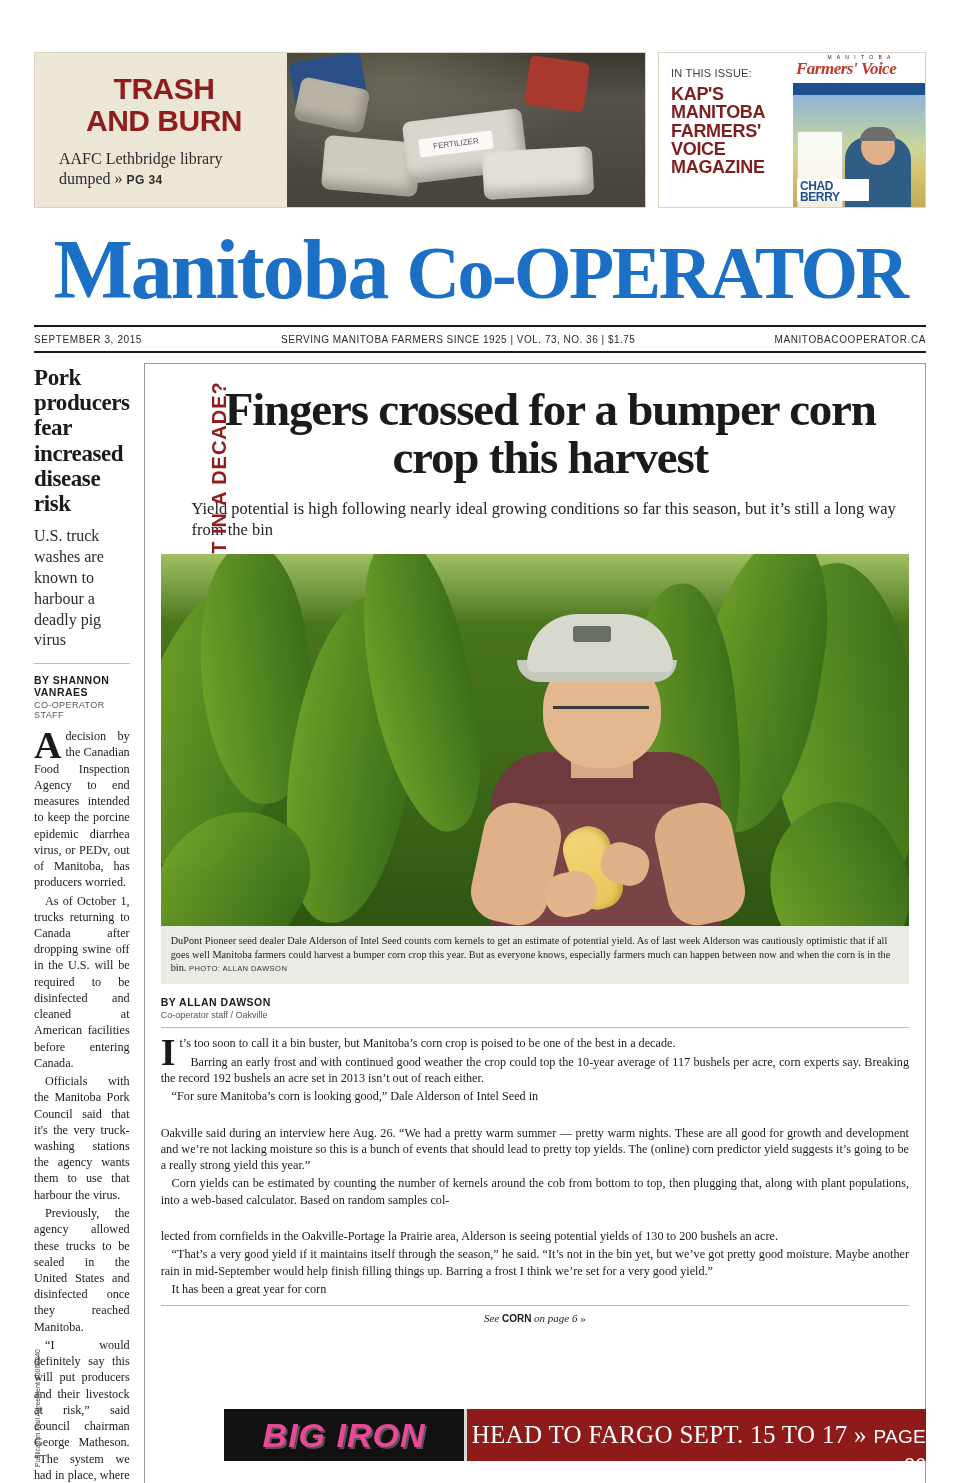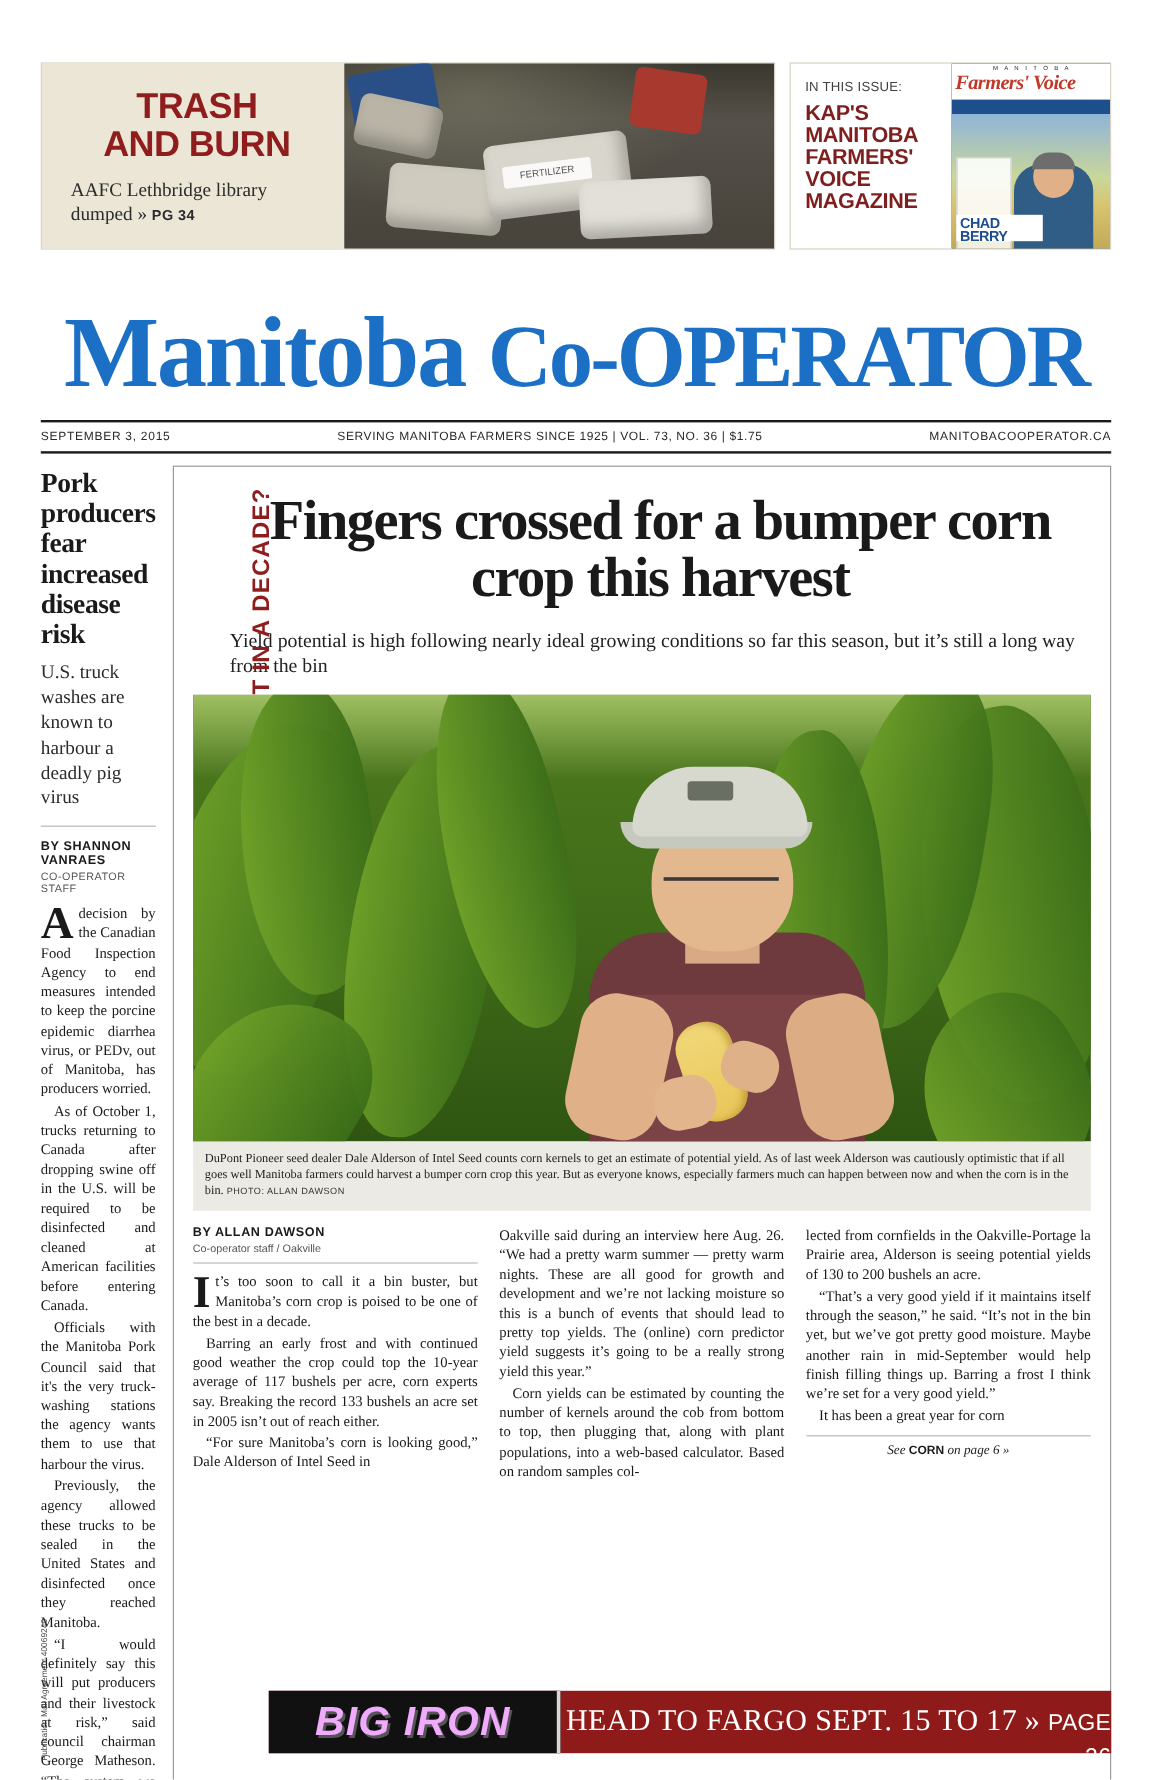--- a/index.html
+++ b/index.html
@@ -169,21 +169,20 @@
     position: absolute; left: 4px; bottom: 20px; width: 72px; height: 22px;
     background: #ffffff; color: #1c4f8c; font-family:"Liberation Sans", sans-serif;
     font-weight: bold; font-size: 12px; line-height: 11px; padding: 2px 3px;
     box-sizing: border-box; letter-spacing:-0.4px;
   }
 
   
   .masthead {
     padding: 22px 34px 0 34px;
     text-align: center;
-    margin-top: 25px;
   }
   .masthead-title {
     font-family: "Liberation Serif", serif;
     font-weight: bold;
     font-size: 84px;
     line-height: 0.96;
     color: #1b6fc4;
     letter-spacing: -2px;
     white-space: nowrap;
   }
@@ -396,20 +395,21 @@
     font-size: 7.6px;
     letter-spacing: 0.4px;
     color: #333;
   }
 
   
   .story-cols {
     display: flex;
     gap: 18px;
     margin-top: 12px;
+    flex-direction: column;
   }
   .story-col { flex: 1 1 0; }
   .story-col .body-text { font-size: 12.2px; line-height: 1.33; }
   .story-byline {
     font-family: "Liberation Sans", sans-serif;
     font-weight: bold;
     font-size: 10.5px;
     letter-spacing: 0.5px;
   }
   .story-byline-sub {
@@ -468,21 +468,21 @@
     height: 52px;
     background: #111;
     display: flex;
     align-items: center;
     justify-content: center;
     font-family: "Liberation Sans", sans-serif;
     font-weight: bold;
     font-style: italic;
     font-size: 34px;
     letter-spacing: 1px;
-    color: #f0abfc;
+    color: #ec4899;
     border-right: 3px solid #d8d8d8;
     text-shadow: 2px 2px 0 #555;
   }
   .banner-text {
     flex: 1 1 auto;
     text-align: right;
     font-family: "Liberation Serif", serif;
     font-weight: normal;
     font-size: 25px;
     letter-spacing: 0.3px;
@@ -612,21 +612,21 @@
       <span>DuPont Pioneer seed dealer Dale Alderson of Intel Seed counts corn kernels to get an estimate of potential yield. As of last week Alderson was cautiously optimistic that if all goes well Manitoba farmers could harvest a bumper corn crop this year. But as everyone knows, especially farmers much can happen between now and when the corn is in the bin.</span>
       <span class="credit">PHOTO: ALLAN DAWSON</span>
     </div>
 
     <div class="story-cols">
       <div class="story-col">
         <div class="story-byline">BY ALLAN DAWSON</div>
         <div class="story-byline-sub">Co-operator staff / Oakville</div>
         <div class="body-text">
           <p class="first"><span class="dropcap">I</span><span>t’s too soon to call it a bin buster, but Manitoba’s corn crop is poised to be one of the best in a decade.</span></p>
-          <p>Barring an early frost and with continued good weather the crop could top the 10-year average of 117 bushels per acre, corn experts say. Breaking the record 133 bushels an acre set in 2005 isn’t out of reach either.</p>
+          <p>Barring an early frost and with continued good weather the crop could top the 10-year average of 117 bushels per acre, corn experts say. Breaking the record 192 bushels an acre set in 2013 isn’t out of reach either.</p>
           <p>“For sure Manitoba’s corn is looking good,” Dale Alderson of Intel Seed in</p>
         </div>
       </div>
       <div class="story-col">
         <div class="body-text">
           <p class="first">Oakville said during an interview here Aug. 26. “We had a pretty warm summer — pretty warm nights. These are all good for growth and development and we’re not lacking moisture so this is a bunch of events that should lead to pretty top yields. The (online) corn predictor yield suggests it’s going to be a really strong yield this year.”</p>
           <p>Corn yields can be estimated by counting the number of kernels around the cob from bottom to top, then plugging that, along with plant populations, into a web-based calculator. Based on random samples col-</p>
         </div>
       </div>
       <div class="story-col">

